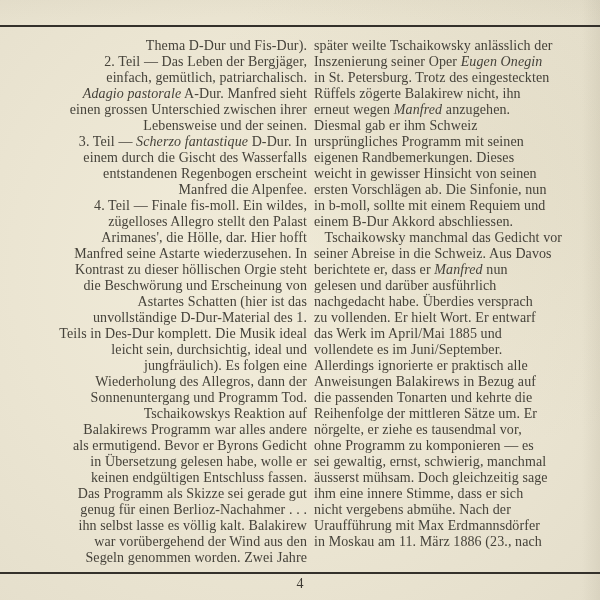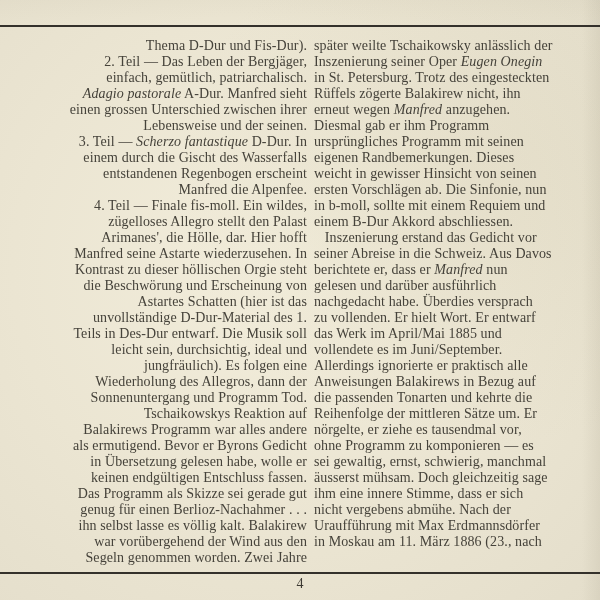--- a/index.html
+++ b/index.html
@@ -62,21 +62,21 @@
       <div class="line"><span>entstandenen Regenbogen erscheint</span></div>
       <div class="line"><span>Manfred die Alpenfee.</span></div>
       <div class="line"><span>4. Teil — Finale fis-moll. Ein wildes,</span></div>
       <div class="line"><span>zügelloses Allegro stellt den Palast</span></div>
       <div class="line"><span>Arimanes', die Hölle, dar. Hier hofft</span></div>
       <div class="line"><span>Manfred seine Astarte wiederzusehen. In</span></div>
       <div class="line"><span>Kontrast zu dieser höllischen Orgie steht</span></div>
       <div class="line"><span>die Beschwörung und Erscheinung von</span></div>
       <div class="line"><span>Astartes Schatten (hier ist das</span></div>
       <div class="line"><span>unvollständige D-Dur-Material des 1.</span></div>
-      <div class="line"><span>Teils in Des-Dur entwarf. Die Musik soll</span></div>
+      <div class="line"><span>Teils in Des-Dur komplett. Die Musik ideal</span></div>
       <div class="line"><span>leicht sein, durchsichtig, ideal und</span></div>
       <div class="line"><span>jungfräulich). Es folgen eine</span></div>
       <div class="line"><span>Wiederholung des Allegros, dann der</span></div>
       <div class="line"><span>Sonnenuntergang und Programm Tod.</span></div>
       <div class="line"><span>   Tschaikowskys Reaktion auf</span></div>
       <div class="line"><span>Balakirews Programm war alles andere</span></div>
       <div class="line"><span>als ermutigend. Bevor er Byrons Gedicht</span></div>
       <div class="line"><span>in Übersetzung gelesen habe, wolle er</span></div>
       <div class="line"><span>keinen endgültigen Entschluss fassen.</span></div>
       <div class="line"><span>Das Programm als Skizze sei gerade gut</span></div>
@@ -84,28 +84,28 @@
       <div class="line"><span>ihn selbst lasse es völlig kalt. Balakirew</span></div>
       <div class="line"><span>war vorübergehend der Wind aus den</span></div>
       <div class="line"><span>Segeln genommen worden. Zwei Jahre</span></div>
     </div>
   <div class="col right">
       <div class="line"><span>später weilte Tschaikowsky anlässlich der</span></div>
       <div class="line"><span>Inszenierung seiner Oper </span><i>Eugen Onegin</i></div>
       <div class="line"><span>in St. Petersburg. Trotz des eingesteckten</span></div>
       <div class="line"><span>Rüffels zögerte Balakirew nicht, ihn</span></div>
       <div class="line"><span>erneut wegen </span><i>Manfred</i><span> anzugehen.</span></div>
-      <div class="line"><span>Diesmal gab er ihm Programm</span></div>
+      <div class="line"><span>Diesmal gab er ihm Schweiz</span></div>
       <div class="line"><span>ursprüngliches Programm mit seinen</span></div>
       <div class="line"><span>eigenen Randbemerkungen. Dieses</span></div>
       <div class="line"><span>weicht in gewisser Hinsicht von seinen</span></div>
       <div class="line"><span>ersten Vorschlägen ab. Die Sinfonie, nun</span></div>
       <div class="line"><span>in b-moll, sollte mit einem Requiem und</span></div>
       <div class="line"><span>einem B-Dur Akkord abschliessen.</span></div>
-      <div class="line"><span>   Inszenierung erstand das Gedicht vor</span></div>
+      <div class="line"><span>   Tschaikowsky manchmal das Gedicht vor</span></div>
       <div class="line"><span>seiner Abreise in die Schweiz. Aus Davos</span></div>
       <div class="line"><span>berichtete er, dass er </span><i>Manfred</i><span> nun</span></div>
       <div class="line"><span>gelesen und darüber ausführlich</span></div>
       <div class="line"><span>nachgedacht habe. Überdies versprach</span></div>
       <div class="line"><span>zu vollenden. Er hielt Wort. Er entwarf</span></div>
       <div class="line"><span>das Werk im April/Mai 1885 und</span></div>
       <div class="line"><span>vollendete es im Juni/September.</span></div>
       <div class="line"><span>Allerdings ignorierte er praktisch alle</span></div>
       <div class="line"><span>Anweisungen Balakirews in Bezug auf</span></div>
       <div class="line"><span>die passenden Tonarten und kehrte die</span></div>

